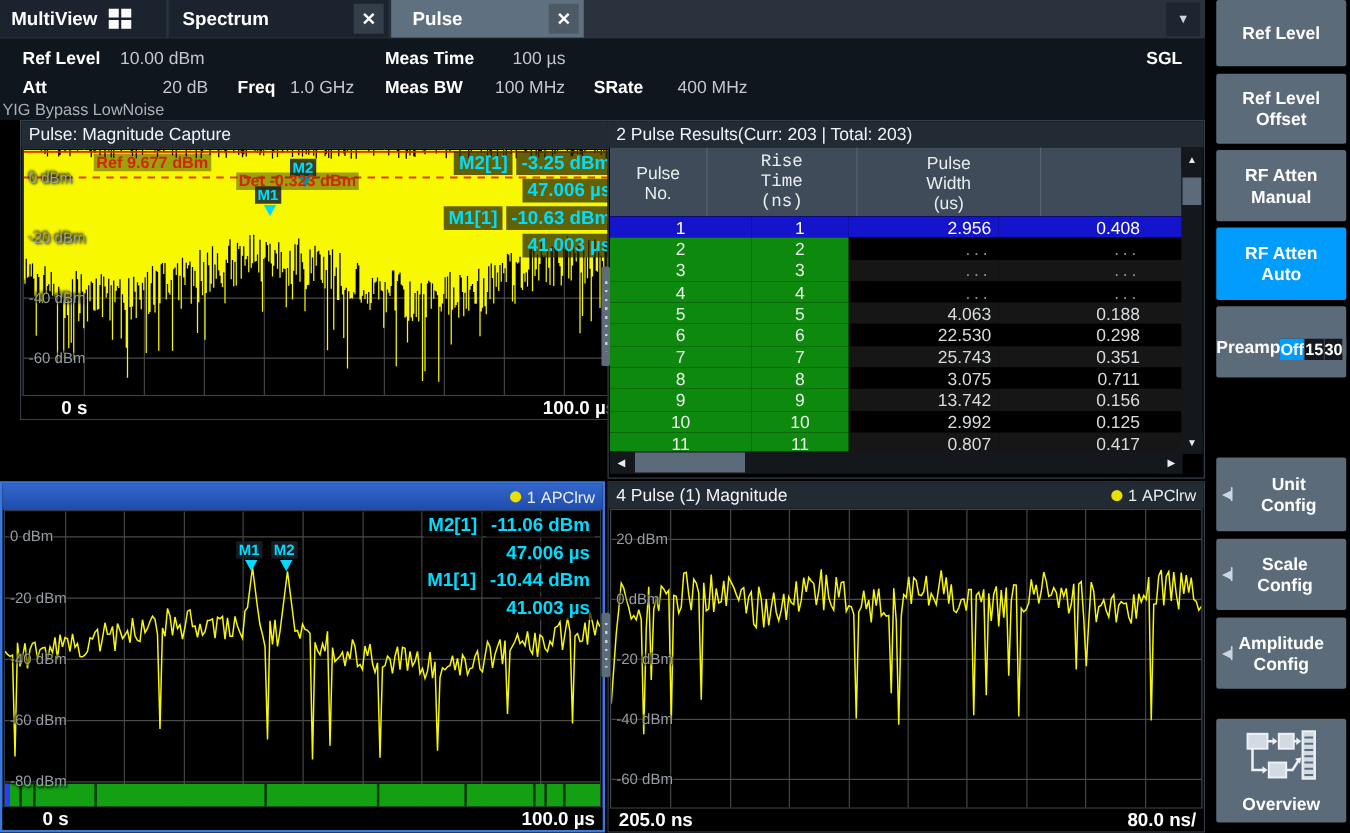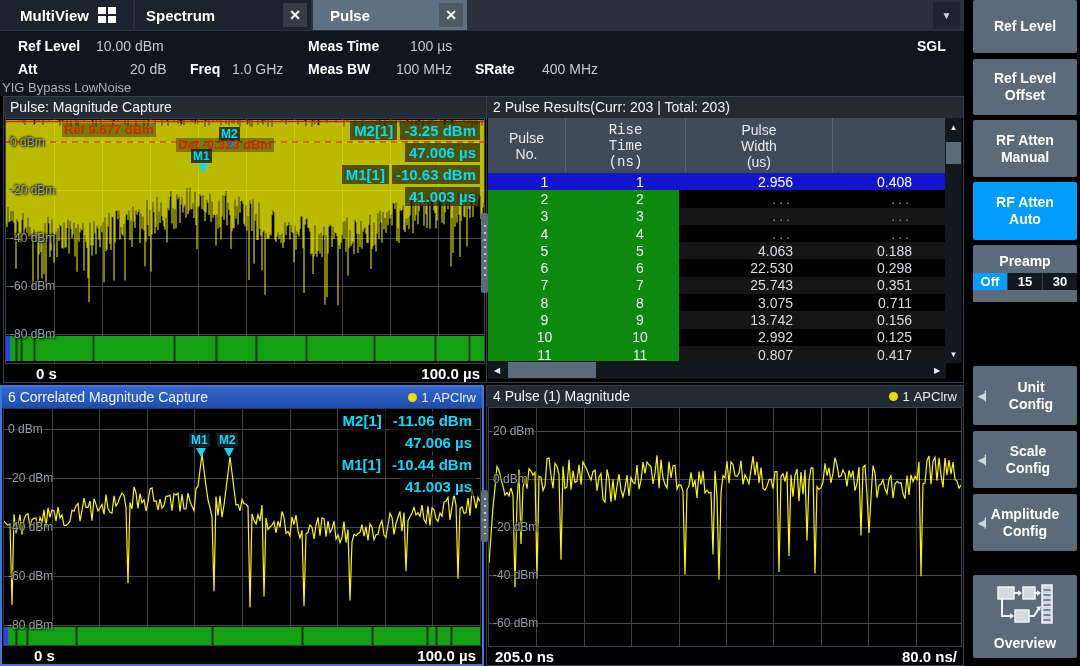--- a/index.html
+++ b/index.html
@@ -2,40 +2,40 @@
 <html><head>
 <meta charset="utf-8">
 <style>
 *{margin:0;padding:0;box-sizing:border-box;font-family:"Liberation Sans",sans-serif}
 html,body{width:1080px;height:666px;background:#000;overflow:hidden}
 .screen{position:absolute;left:0;top:0;width:1080px;height:666px;background:#000}
 
 
 .tabbar{position:absolute;left:0;top:0;width:964px;height:31px;background:#2a333d}
 .tab{position:absolute;top:0;height:30px;display:flex;align-items:center;color:#fff;font-weight:bold;font-size:15px;cursor:default}
-.tab.mv{left:0;width:133px;background:#1b242e;padding-left:20px;gap:9px}
+.tab.mv{left:0;width:133px;background:#1b242e;padding-left:9px;gap:9px}
 .tab.spec{left:135px;width:176px;background:#1b242e;padding-left:11px}
 .tab.pulse{left:313px;width:154px;background:#5f7181;padding-left:17px}
 .closebox{position:absolute;right:4px;top:3px;width:24px;height:24px;display:flex;align-items:center;justify-content:center;font-size:14px;font-weight:bold;color:#fff}
 .spec .closebox{background:#333e49}
 .pulse .closebox{background:#4d5a66}
 .mv-icon{display:grid;grid-template-columns:8px 8px;grid-template-rows:7px 7px;gap:2px}
 .mv-icon i{background:#fff}
 .dropdown{position:absolute;left:933px;top:2px;width:27px;height:27px;background:#1d2630;color:#cfd6dc;font-size:10px;display:flex;align-items:center;justify-content:center}
 
 
 .settings{position:absolute;left:0;top:31px;width:964px;height:65px;background:#10161d}
 .slabel{position:absolute;color:#fff;font-weight:bold;font-size:14px;white-space:nowrap}
 .sval{position:absolute;color:#c2c8ce;font-size:14px;white-space:nowrap}
 .syig{position:absolute;color:#aab1b7;font-size:13px;white-space:nowrap}
 
 
 .panel{position:absolute;background:#000;border:1px solid #343e48}
 .ptitle{position:absolute;left:0;right:0;top:0;height:21px;background:#222b34;color:#f2f5f8;font-size:14px;line-height:21px;padding-left:6px;white-space:nowrap;display:flex;align-items:center}
-.panel.capture{left:3px;top:96px;width:484px;height:287px}
+.panel.capture{left:16px;top:96px;width:484px;height:240px}
 .panel.results{left:486px;top:96px;width:478px;height:287px}
 .panel.corr{left:0;top:385px;width:484px;height:281px;border:2px solid #3a78dd}
 .panel.corr .ptitle{background:linear-gradient(#3566ca,#1e4cae)}
 .panel.pmag{left:486px;top:385px;width:478px;height:281px}
 .plotwrap{position:absolute;left:1px;right:1px;top:21px;bottom:18px;background:#000;overflow:hidden;border:1px solid #3a434d}
 .panel.corr .plotwrap{border-color:#2f3942}
 .axisrow{position:absolute;left:0;right:0;bottom:0;height:18px;color:#fff;font-weight:bold;font-size:15px;display:flex;justify-content:space-between;align-items:center;padding:0 6px 0 32px;background:#000}
 .panel.pmag .axisrow{padding-left:8px}
 .legend{margin-left:auto;margin-right:6px;display:flex;align-items:center;gap:4px;font-size:13px;color:#e8ecef}
 .legend .dot{width:9px;height:9px;border-radius:50%;background:#e8e000;display:inline-block}
@@ -69,21 +69,21 @@
 .hthumb{position:absolute;left:20px;top:1px;width:88px;height:16px;background:#5b6b79}
 
 
 .splitter{position:absolute;width:7px;background:#5e6c79;border-radius:2px;background-image:repeating-linear-gradient(rgba(230,238,245,.75) 0 2px,rgba(0,0,0,0) 2px 7px);background-size:2px 70%;background-position:center;background-repeat:no-repeat}
 
 
 .sidebar{position:absolute;left:964px;top:0;width:116px;height:666px;background:#000}
 .sbtn{position:absolute;left:9px;width:104px;background:#5b6b79;border-radius:2px;color:#fff;font-weight:bold;font-size:14px;line-height:17px;display:flex;align-items:center;justify-content:center;text-align:center;white-space:pre-line}
 .sbtn.active{background:#009dff}
 .subarrow{position:absolute;left:5px;top:50%;transform:translateY(-50%);color:#cdd6de;font-size:9px}
-.preamp-col{flex-direction:column;justify-content:flex-start;padding-top:8px}
+.preamp-col{justify-content:flex-start;padding-top:8px}
 .preamp-row{width:104px;height:17px;display:flex;margin-top:3px;background:#14181d}
 .preamp-opt{flex:1;display:flex;align-items:center;justify-content:center;font-size:13px;font-weight:bold;color:#fff;border-right:1px solid #39434d}
 .preamp-opt:last-child{border-right:none}
 .preamp-opt.on{background:#009dff}
 .preamp-strip{width:104px;height:12px;background:#5b6b79}
 .ovr{flex-direction:column;gap:4px;padding-top:8px;justify-content:flex-start}
 </style>
 </head>
 <body>
 
@@ -288,21 +288,20 @@
     </div>
     <div class="hscroll">
       <span class="sarr" style="left:0;top:0;width:18px;height:18px">◀</span>
       <span class="hthumb"></span>
       <span class="sarr" style="right:0;top:0;width:18px;height:18px">▶</span>
     </div>
   </div>
 
   <div class="panel corr">
     <div class="ptitle">
-      <span>6 Correlated Magnitude Capture</span>
       <span class="legend">
         <span class="dot"></span>
         <span>1</span>
         <span>APClrw</span>
       </span>
     </div>
     <div class="plotwrap" id="corr-plot">
         <svg width="476" height="238" style="position: absolute; left: 0px; top: 0px;">
           <line x1="48.5" y1="0" x2="48.5" y2="238" stroke="#424242" stroke-width="1"></line>
           <line x1="95.5" y1="0" x2="95.5" y2="238" stroke="#424242" stroke-width="1"></line>

